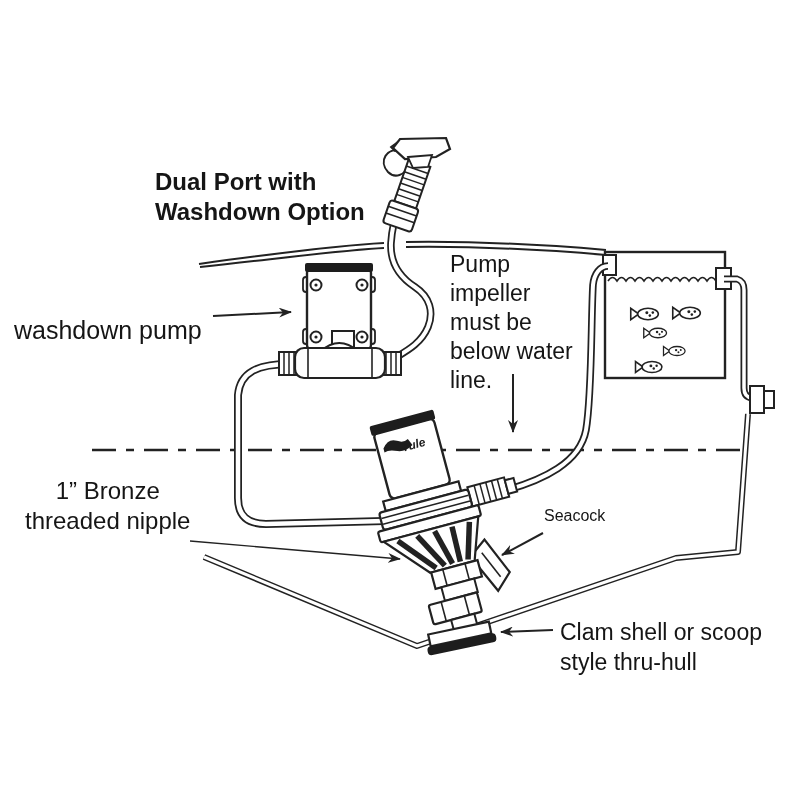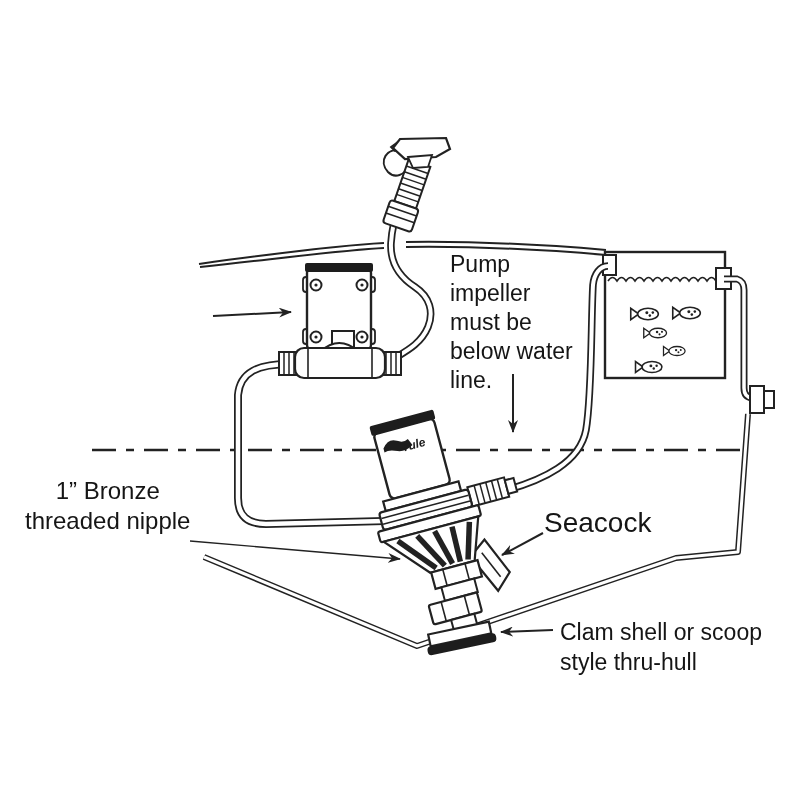--- a/index.html
+++ b/index.html
@@ -9,21 +9,21 @@
   }
   .stage svg{position:absolute;left:0;top:0;}
   .label{
     position:absolute;white-space:pre-line;color:#151515;
     font-family:"Liberation Sans", sans-serif;
   }
   .lbl-title{left:155px;top:167px;font-size:24px;line-height:30px;font-weight:bold;}
   .lbl-washdown{left:14px;top:316px;font-size:25px;}
   .lbl-impeller{left:450px;top:250px;font-size:23px;line-height:29px;}
   .lbl-nipple{left:25px;top:476px;font-size:24px;line-height:30px;text-align:center;}
-  .lbl-seacock{left:544px;top:507px;font-size:28px;text-align:center;}
+  .lbl-seacock{left:544px;top:507px;font-size:16px;text-align:center;}
   .lbl-thruhull{left:560px;top:605px;font-size:23px;line-height:30px;margin-top:12px;}
 </style>
 </head>
 <body>
 
 <div class="stage">
 
 <svg width="800" height="800" viewBox="0 0 800 800">
   <defs>
     <marker id="ah" markerWidth="14" markerHeight="10" refX="12" refY="5" orient="auto" markerUnits="userSpaceOnUse">
@@ -179,20 +179,23 @@
 
   <g stroke="#222" fill="none">
     <line x1="213" y1="316" x2="291" y2="312" stroke-width="2" marker-end="url(#ah)"></line>
     <line x1="513" y1="374" x2="513" y2="432" stroke-width="2" marker-end="url(#ah)"></line>
     <line x1="543" y1="533" x2="502" y2="555" stroke-width="2" marker-end="url(#ah)"></line>
     <line x1="553" y1="630" x2="501" y2="632" stroke-width="2" marker-end="url(#ah)"></line>
     <line x1="190" y1="541" x2="400" y2="559" stroke-width="1.4" marker-end="url(#ah)"></line>
   </g>
 </svg>
 
+  <div class="label lbl-title">Dual Port with
+Washdown Option</div>
+  <div class="label lbl-washdown">washdown pump</div>
   <div class="label lbl-impeller">Pump
 impeller
 must be
 below water
 line.</div>
   <div class="label lbl-nipple">1” Bronze
 threaded nipple</div>
   <div class="label lbl-seacock">Seacock</div>
   <div class="label lbl-thruhull">Clam shell or scoop
 style thru-hull</div>

